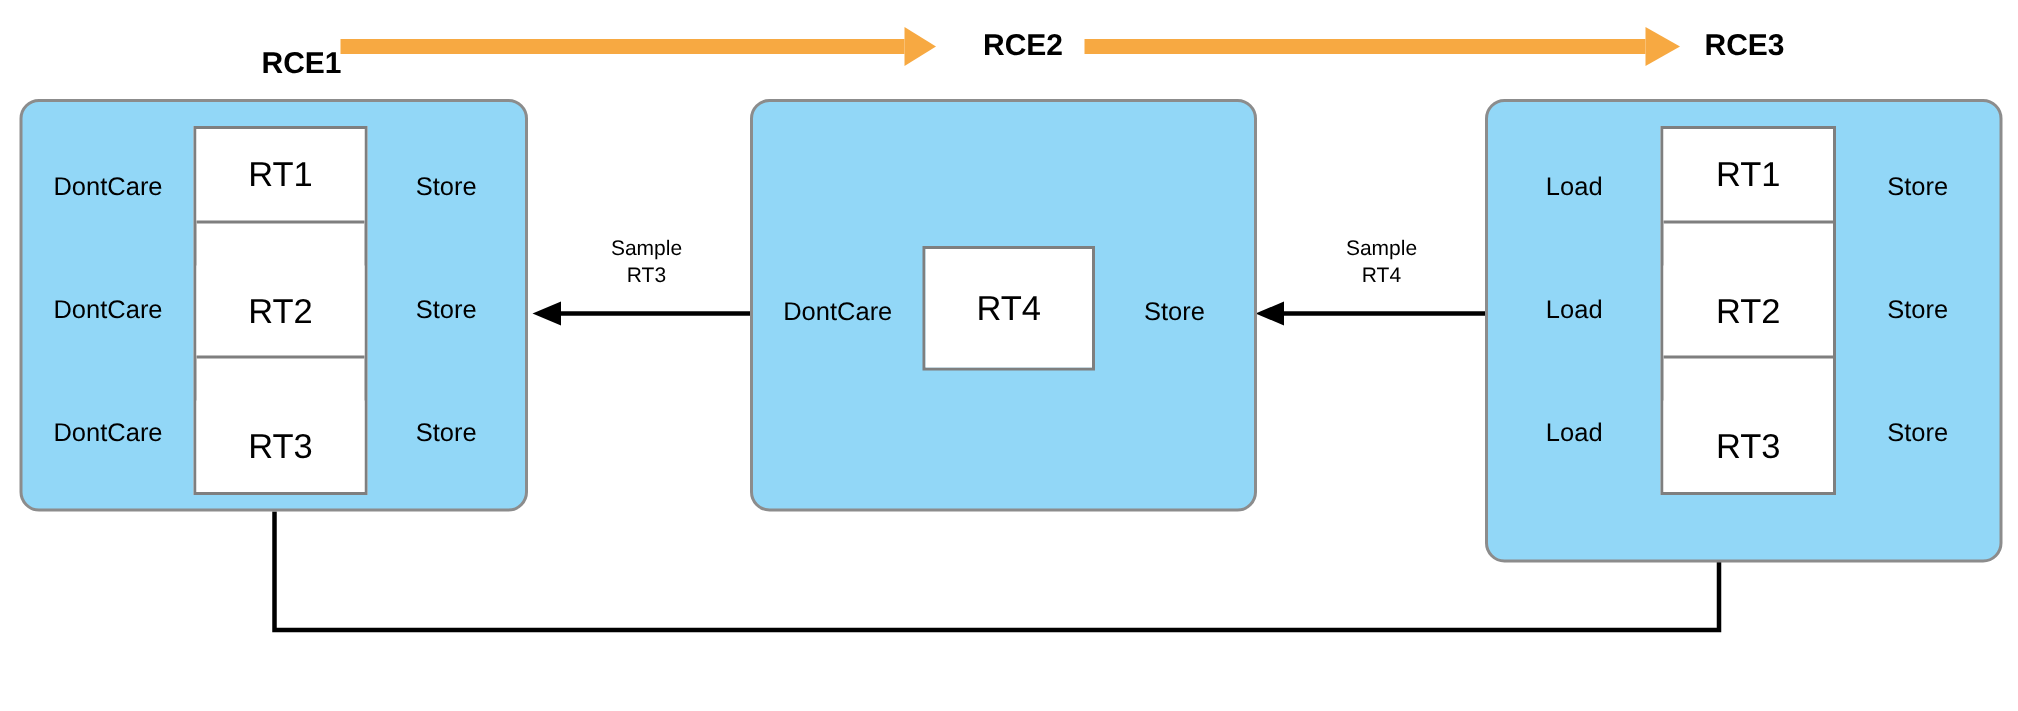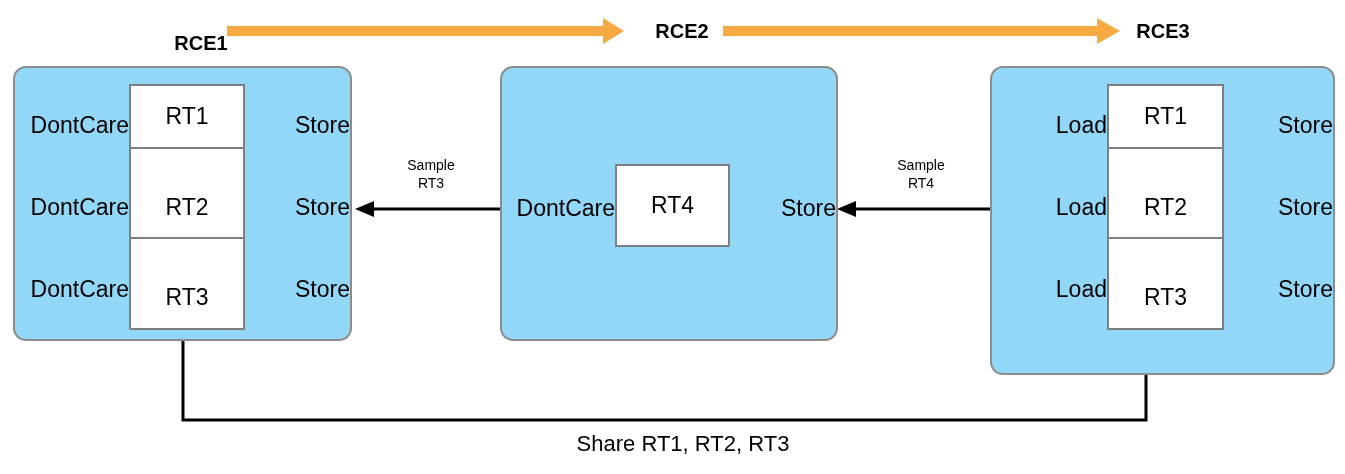--- a/index.html
+++ b/index.html
@@ -46,22 +46,22 @@
     display: flex;
     align-items: center;
     justify-content: center;
     font-size: 23px;
     background: #ffffff;
     border-bottom: 2px solid var(--cell-border, #7f7f7f);
   }
   .cell:last-child { border-bottom: none; }
   .side-label {
     position: absolute;
-    font-size: 23px;
-    text-align: right;
+    font-size: 17px;
+    text-align: center;
     transform: translateY(-50%);
     white-space: nowrap;
   }
   .arrow-label {
     position: absolute;
     font-size: 14px;
     text-align: center;
     transform: translate(-50%, -50%);
     line-height: 1.3;
     white-space: nowrap;
@@ -147,15 +147,14 @@
   </div>
 
   <div class="arrow-label" style="left:431px; top:174px;">
     <span class="line">Sample</span>
     <span class="line">RT3</span>
   </div>
   <div class="arrow-label" style="left:921px; top:174px;">
     <span class="line">Sample</span>
     <span class="line">RT4</span>
   </div>
-  <div class="share-label" style="left:683px; top:444px;">Share RT1, RT2, RT3</div>
 
 </div>
 
 </body></html>

